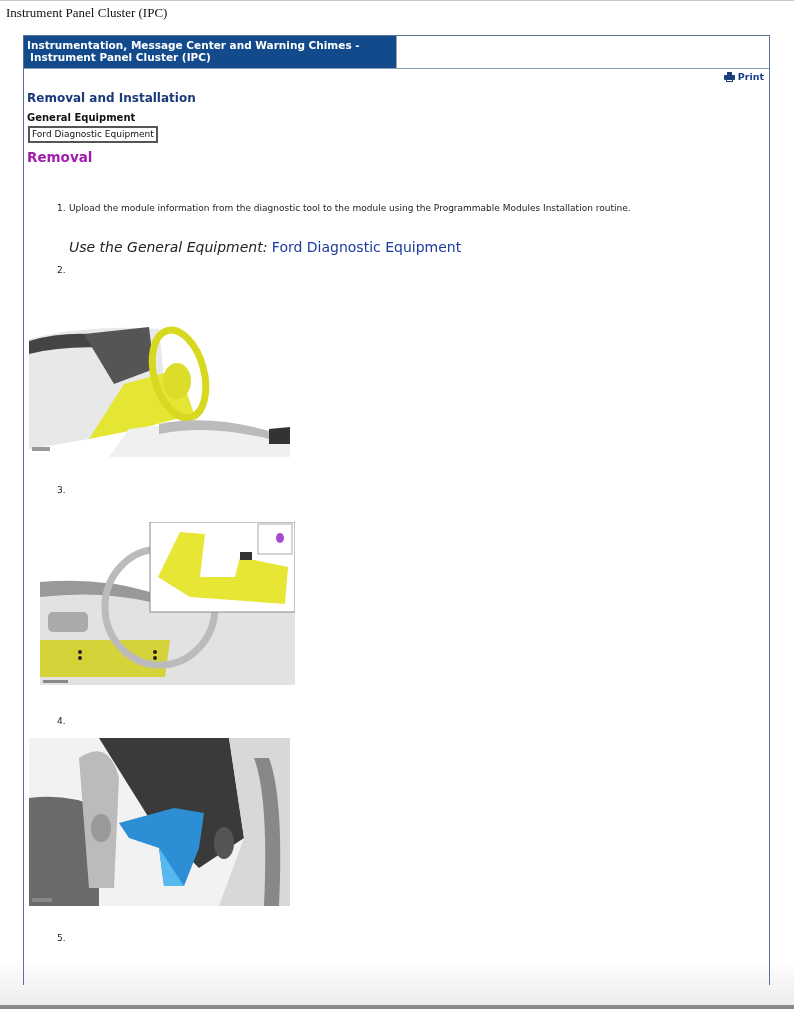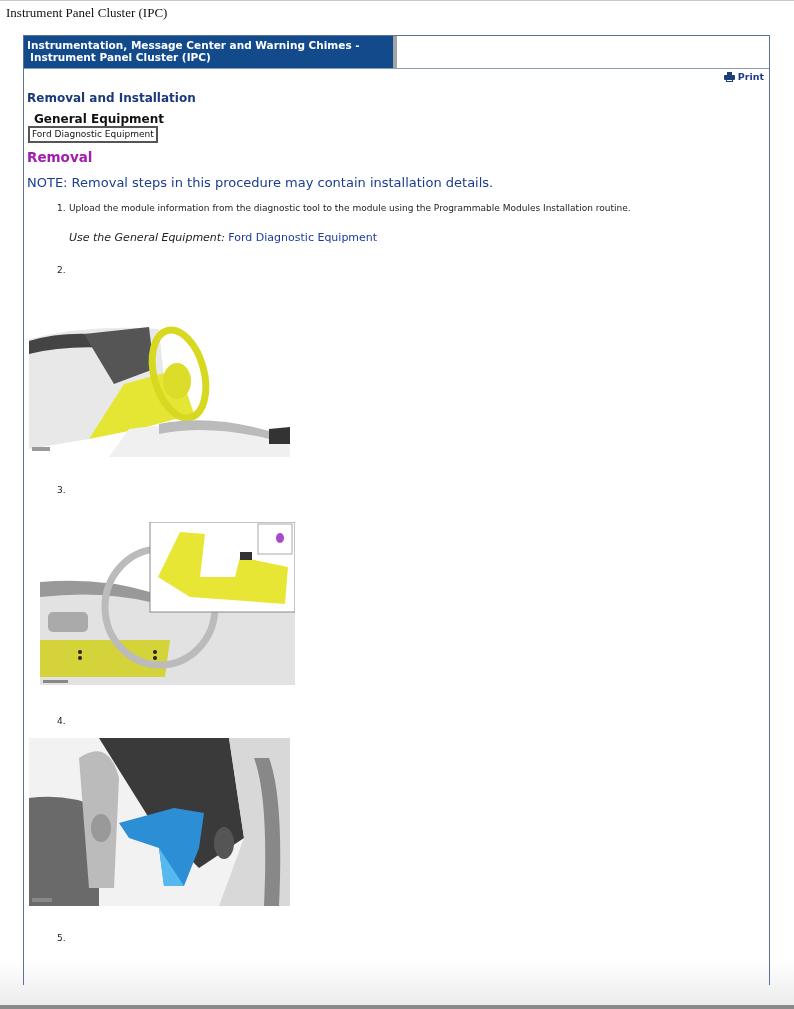--- a/index.html
+++ b/index.html
@@ -14,42 +14,42 @@
     }
     .frame {
       position: absolute; left: 23px; top: 35px; width: 747px; height: 950px;
       border-left: 1px solid #5a7396; border-right: 1px solid #5a7396; border-top: 1px solid #5a7396;
       box-sizing: border-box;
     }
     .header-row { position: absolute; left: 0; top: 0; width: 745px; height: 32px; border-bottom: 1px solid #8b9db5; }
     .header-title {
       position: absolute; left: 0; top: 0; width: 373px; height: 32px; background: #124a8c;
       color: #ffffff; font-weight: bold; font-size: 10.5px; line-height: 12px;
-      padding: 3px 3px; box-sizing: border-box; border-right: 4px solid #a3a3a3;
+      padding: 3px 3px; box-sizing: border-box; border-right: 1px solid #a3a3a3;
     }
     .header-title div:nth-child(2) { padding-left: 3px; }
     .print-link {
       position: absolute; right: 5px; top: 35px; display: flex; align-items: center; gap: 3px;
       color: #1a3a8c; font-size: 9.5px; cursor: pointer; font-weight: bold;
     }
     .printer { width: 11px; height: 10px; position: relative; }
     .printer .p1 { position:absolute; left:3px; top:0; width:5px; height:3px; background:#1b3f7a; }
     .printer .p2 { position:absolute; left:0; top:3px; width:11px; height:5px; background:#1b3f7a; border-radius:1px; }
     .printer .p3 { position:absolute; left:2px; top:7px; width:7px; height:3px; background:#fff; border:1px solid #1b3f7a; box-sizing:border-box; }
     .section-link { position: absolute; left: 3px; top: 55px; color: #1a3a7a; font-weight: bold; font-size: 12px; }
-    .gen-eq-label { position: absolute; left: 10px; top: 76px; font-weight: bold; font-size: 12px; color: #111; }
+    .gen-eq-label { position: absolute; left: 3px; top: 76px; font-weight: bold; font-size: 10px; color: #111; }
     .gen-eq-box {
       position: absolute; left: 4px; top: 90px; border: 2px solid #555; padding: 0 2px;
       font-size: 9px; line-height: 13px; color: #111; background: #fff;
     }
     .removal-heading { position: absolute; left: 3px; top: 113px; font-size: 13.5px; font-weight: bold; color: #a21caf; }
     .note { position: absolute; left: 3px; top: 139px; font-size: 13px; color: #1a3d8f; }
     .step-num { position: absolute; font-size: 9px; color: #222; }
     .step-text { position: absolute; font-size: 9px; color: #222; }
-    .step-use { position: absolute; font-size: 11px; color: #222; }
+    .step-use { position: absolute; font-size: 14px; color: #222; margin-top: 8px; }
     .step-use em { font-style: italic; }
     .step-use a { color: #1a3aa0; text-decoration: none; }
     .illus { position: absolute; overflow: hidden; background: #fff; }
     .bottom-fade {
       position: absolute; left: 0; top: 960px; width: 794px; height: 45px;
       background: linear-gradient(#ffffff, #ececec);
     }
     .bottom-bar { position: absolute; left: 0; top: 1005px; width: 794px; height: 4px; background: #8a8a8a; }
     .frame-cover-left { position:absolute; left:23px; top:960px; width:1px; height:25px; background:#5a7396; }
     .frame-cover-right { position:absolute; left:769px; top:960px; width:1px; height:25px; background:#5a7396; }
@@ -74,21 +74,20 @@
         <span class="p2"></span>
         <span class="p3"></span>
     </span>
     <span>Print</span>
   </div>
 
   <div class="section-link">Removal and Installation</div>
   <div class="gen-eq-label">General Equipment</div>
   <div class="gen-eq-box">Ford Diagnostic Equipment</div>
   <div class="removal-heading">Removal</div>
-  <div class="note">NOTE: Removal steps in this procedure may contain installation details.</div>
 
   <div class="step-num" style="left:33px; top:167px;">1.</div>
   <div class="step-text" style="left:45px; top:167px;">Upload the module information from the diagnostic tool to the module using the Programmable Modules Installation routine.</div>
   <div class="step-use" style="left:45px; top:195px;">
     <em>Use the General Equipment:</em>
     <a>Ford Diagnostic Equipment</a>
   </div>
 
   <div class="step-num" style="left:33px; top:229px;">2.</div>
   <div class="illus" style="left:5px; top:283px; width:261px; height:138px;">

